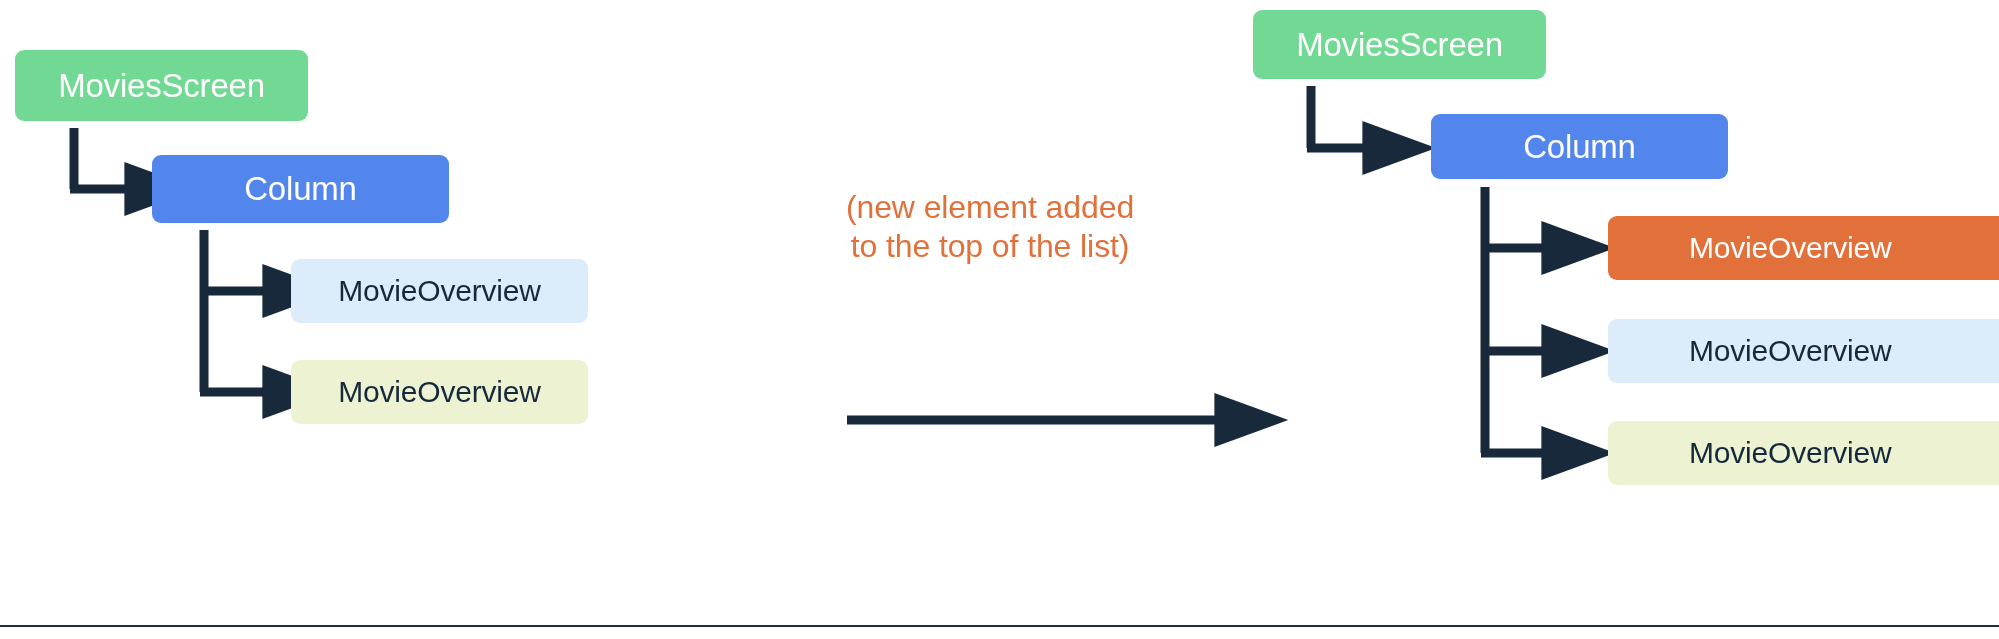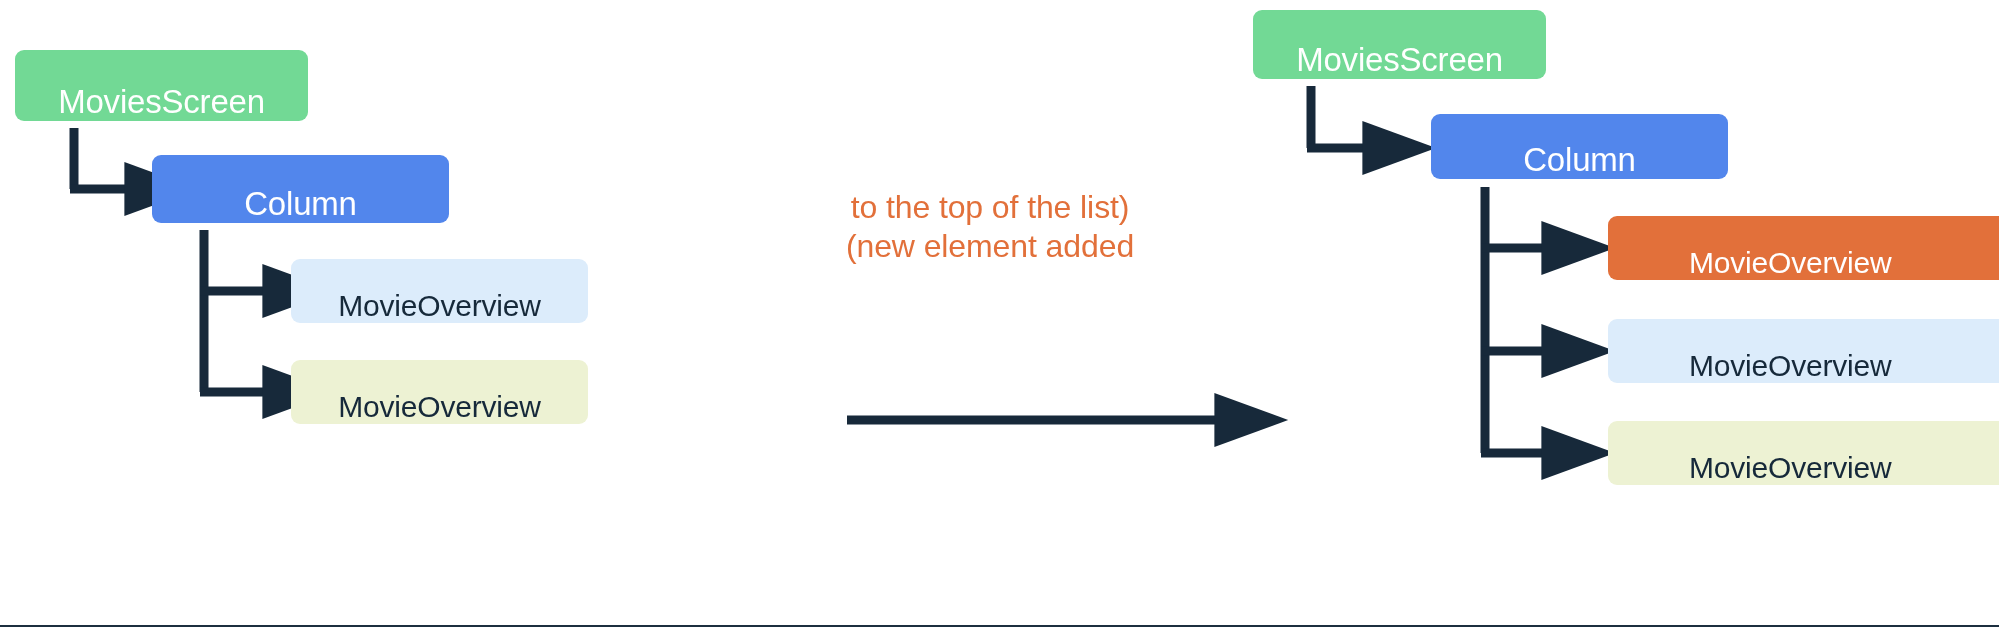--- a/index.html
+++ b/index.html
@@ -22,21 +22,21 @@
     position: absolute;
     left: 0;
     top: 0;
     width: 1999px;
     height: 639px;
     pointer-events: none;
   }
   .node {
     position: absolute;
     display: flex;
-    align-items: flex-end;
+    align-items: center;
     justify-content: center;
     border-radius: 9px;
     box-sizing: border-box;
     white-space: nowrap;
     letter-spacing: -0.2px;
   }
   .node-label {
     display: block;
   }
   
@@ -173,22 +173,22 @@
 
   <div class="node" id="l-overview-1">
     <span class="node-label">MovieOverview</span>
   </div>
 
   <div class="node" id="l-overview-2">
     <span class="node-label">MovieOverview</span>
   </div>
 
   <div id="caption">
+    <span class="cap-line">(new element added</span>
     <span class="cap-line">to the top of the list)</span>
-    <span class="cap-line">(new element added</span>
   </div>
 
   <div class="node" id="r-moviesscreen">
     <span class="node-label">MoviesScreen</span>
   </div>
 
   <div class="node" id="r-column">
     <span class="node-label">Column</span>
   </div>
 

